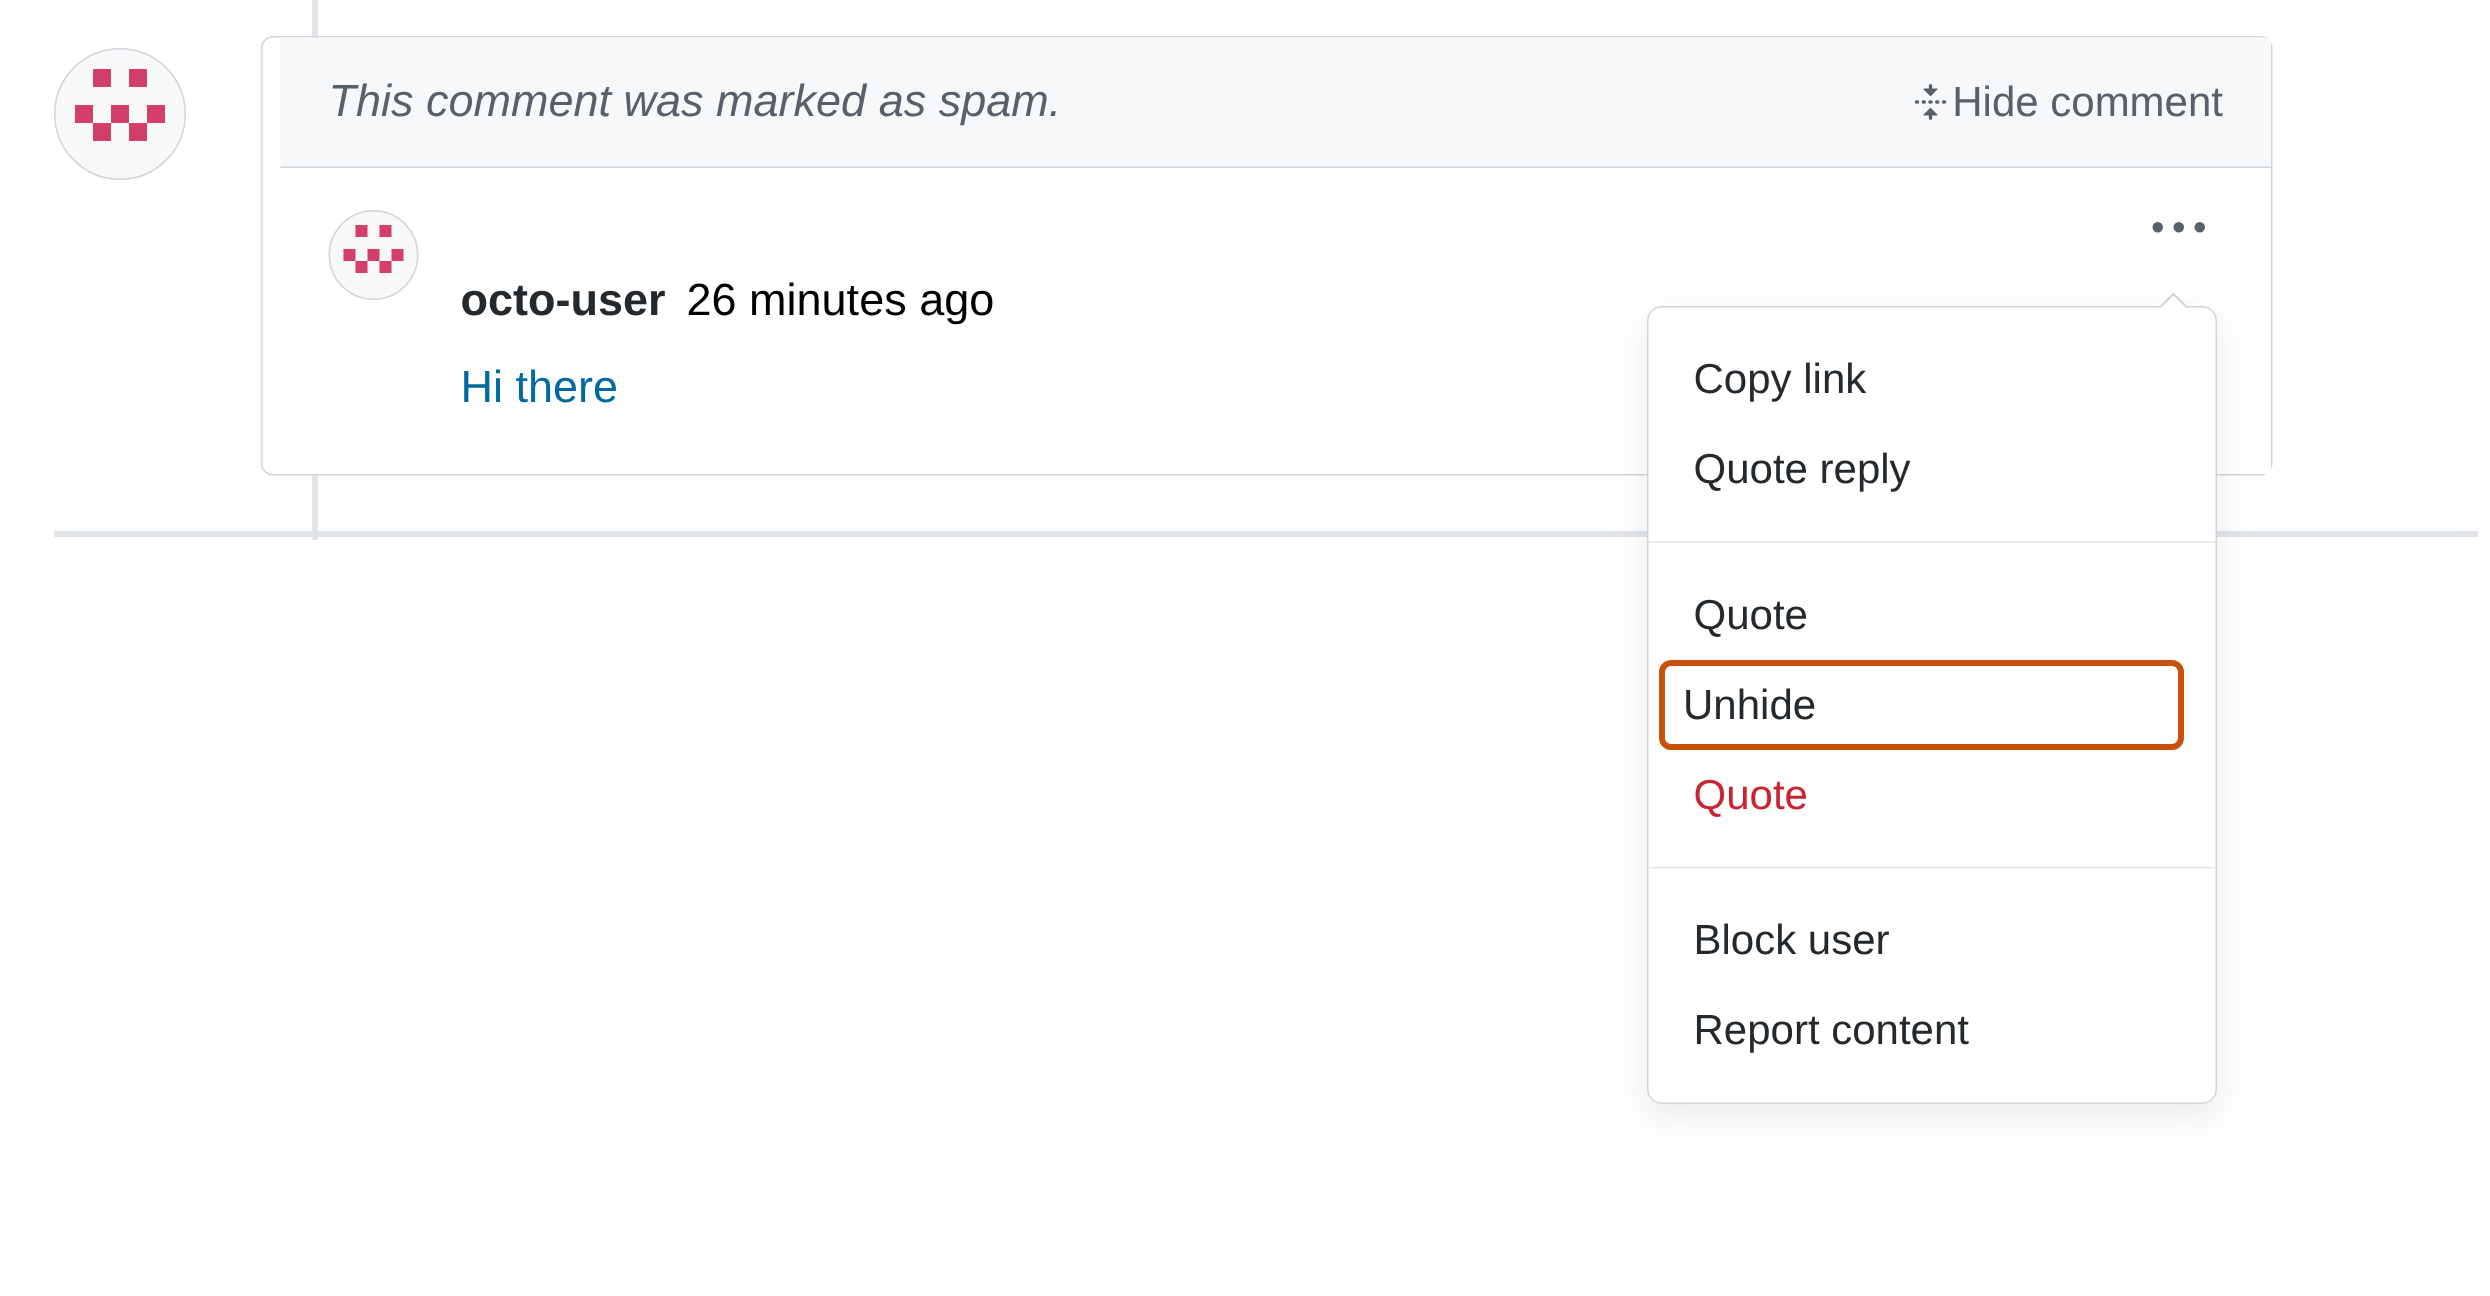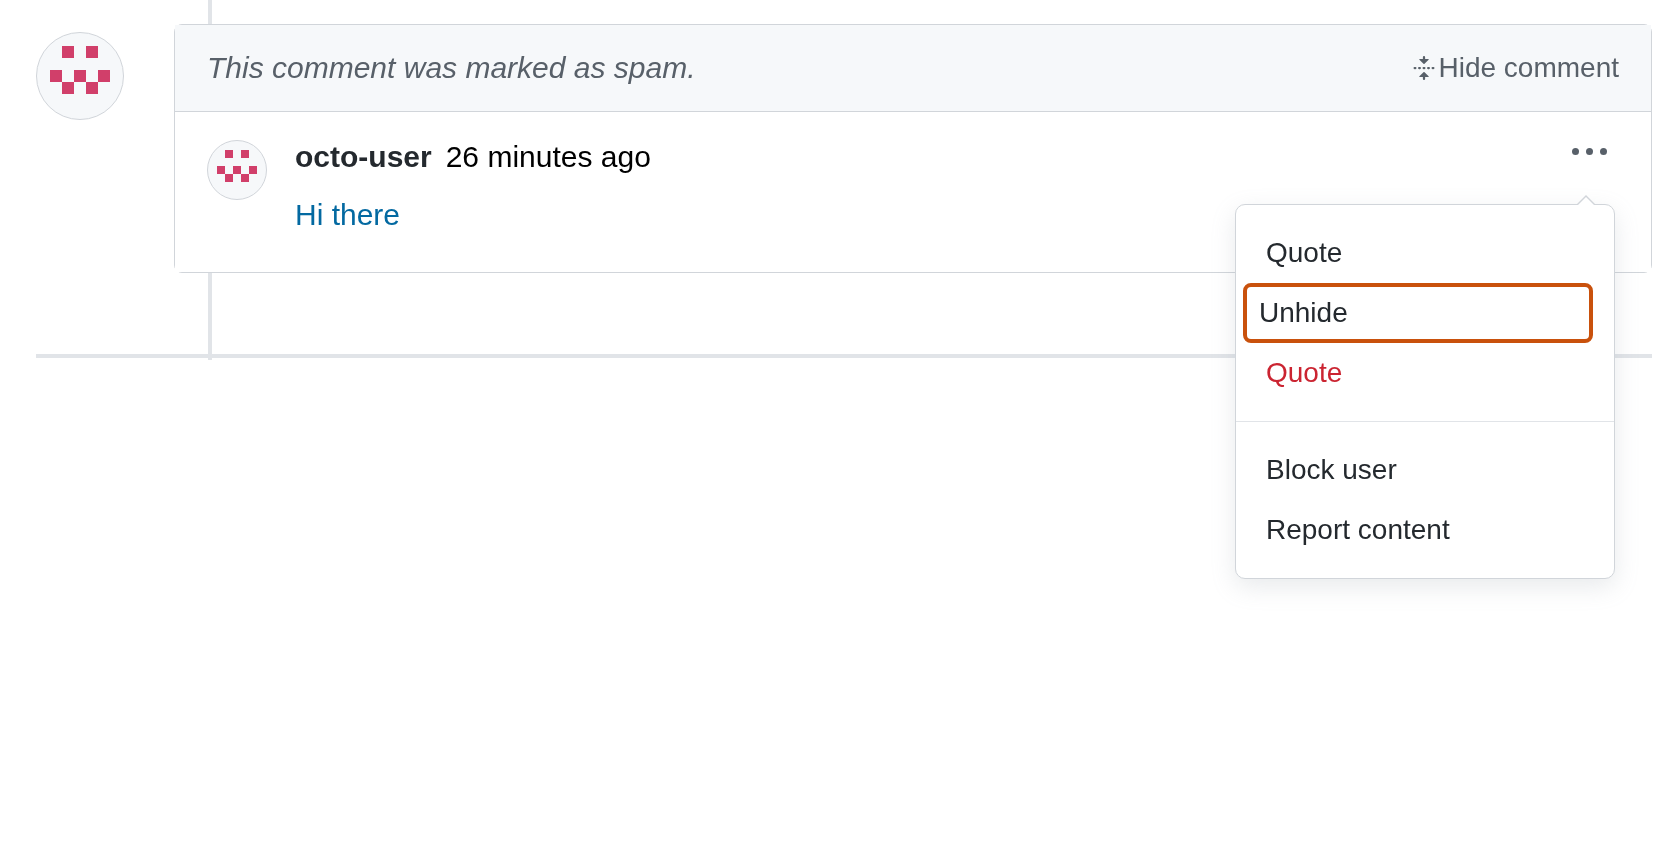--- a/index.html
+++ b/index.html
@@ -43,25 +43,26 @@
     .identicon {
       width: 70%;
       height: 70%;
       display: grid;
       grid-template-columns: repeat(5, 1fr);
       grid-template-rows: repeat(5, 1fr);
     }
     .identicon .px { background: #d13f6a; }
     .comment-box {
       margin-left: 138px;
-      width: 1478px;
+      width: 1341px;
       border: 1px solid #d1d5da;
       border-radius: 8px;
       overflow: visible;
       position: relative;
+      padding-left: 12px;
     }
     .spam-header {
       background: #f6f8fa;
       border-bottom: 1px solid #d1d5da;
       padding: 26px 32px;
       display: flex;
       align-items: center;
       justify-content: space-between;
     }
     .spam-text {
@@ -108,20 +109,21 @@
     .comment-meta {
       display: flex;
       align-items: baseline;
       gap: 14px;
       margin-bottom: 24px;
     }
     .username {
       font-weight: 700;
       color: #24292e;
       font-size: 30px;
+      margin-top: 44px;
     }
     .timestamp {
       color: #000000;
       font-size: 30px;
       text-align: center;
     }
     .comment-text {
       color: #0369a1;
       font-size: 30px;
     }
@@ -306,20 +308,24 @@
       <button class="kebab">
         <span class="kebab-dots">
           <span></span>
             <span></span>
             <span></span>
         </span>
       </button>
 
       <div class="dropdown">
         <div class="dropdown-section">
+          <button class="dropdown-item">Copy link</button>
+          <button class="dropdown-item">Quote reply</button>
+        </div>
+        <div class="dropdown-section">
           <button class="dropdown-item">Quote</button>
           <button class="dropdown-item highlighted">Unhide</button>
           <button class="dropdown-item danger">Quote</button>
         </div>
         <div class="dropdown-section">
           <button class="dropdown-item">Block user</button>
           <button class="dropdown-item">Report content</button>
         </div>
       </div>
 

